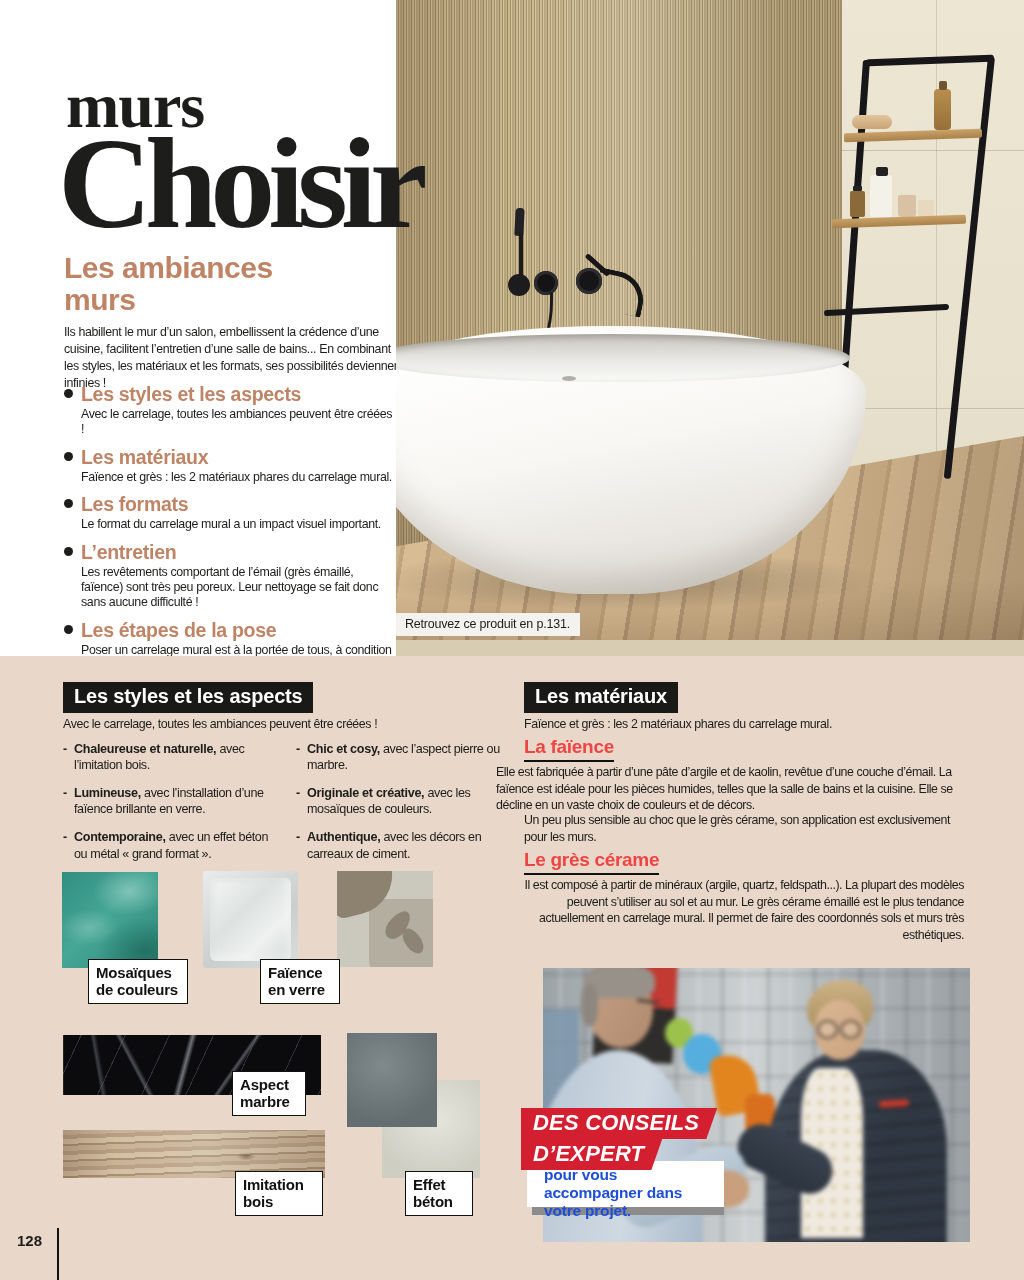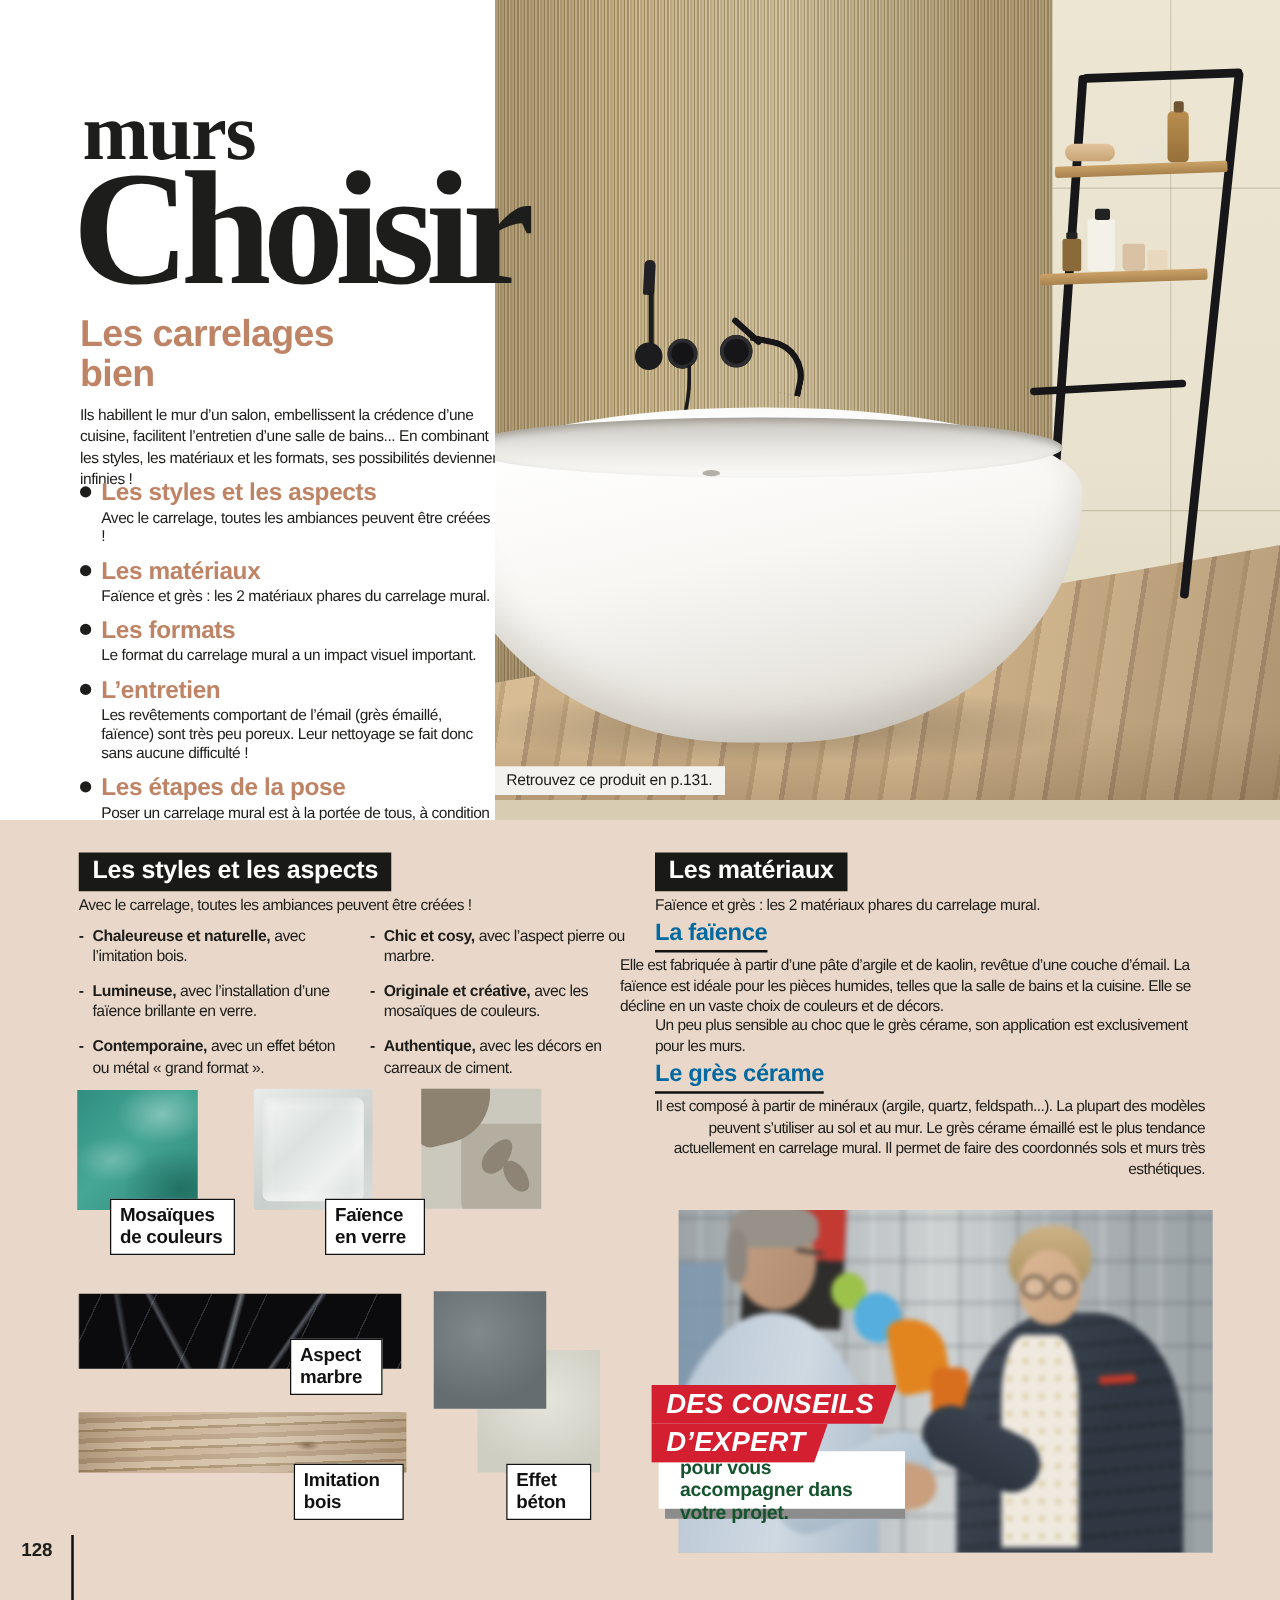--- a/index.html
+++ b/index.html
@@ -146,21 +146,21 @@
   .sw-label{position:absolute;z-index:3;background:#ffffff;border:1.5px solid #111;color:#111;
     font-weight:700;font-size:15px;line-height:1.14;letter-spacing:-.2px;padding:4px 7px 5px;}
   .lab-mosaic{left:88px;top:959px;max-width:84px;}
   .lab-glass{left:248px;top:959px;max-width:64px;margin-left:12px;}
   .lab-cement{left:377px;top:944px;max-width:72px;}
   .lab-marble{left:232px;top:1071px;max-width:58px;}
   .lab-wood{left:235px;top:1171px;max-width:72px;}
   .lab-conc{left:405px;top:1171px;max-width:52px;}
 
   
-  .mat-h{position:absolute;font-size:19px;font-weight:700;letter-spacing:-.3px;color:#0369a1;
+  .mat-h{position:absolute;font-size:19px;font-weight:700;letter-spacing:-.3px;color:#ef4444;
     border-bottom:2px solid #111;padding-bottom:2px;}
   .mat-h1{left:524px;top:736px;}
   .mat-h2{left:524px;top:849px;}
   .mat-p{position:absolute;font-size:12.4px;line-height:1.33;letter-spacing:-.45px;color:#1d1d1b;}
   .mat-p1{left:496px;top:764px;width:462px;}
   .mat-p2{left:524px;top:812px;width:430px;}
   .mat-p3{left:524px;top:877px;width:440px;text-align:right;}
 
   
   .store{position:absolute;left:543px;top:968px;width:427px;height:274px;overflow:hidden;background:#aab1b4;}
@@ -199,35 +199,35 @@
   .hands{left:158px;top:208px;width:54px;height:38px;background:#c99f7e;border-radius:45%;}
   .wrist{left:152px;top:220px;width:9px;height:26px;background:#5a7bae;border-radius:4px;transform:rotate(-20deg);}
 
   
   .ex-banner{position:absolute;z-index:12;background:#d41f30;color:#fff;font-weight:700;font-style:italic;
     font-size:22px;letter-spacing:.2px;padding:3px 18px 4px 12px;line-height:1.1;
     clip-path:polygon(0 0,100% 0,calc(100% - 11px) 100%,0 100%);}
   .ex-b1{left:521px;top:1108px;}
   .ex-b2{left:521px;top:1139px;}
   .ex-box{position:absolute;z-index:11;left:527px;top:1161px;width:197px;height:46px;background:#ffffff;}
-  .ex-text{position:absolute;left:17px;top:5px;width:175px;font-weight:700;font-size:15.5px;line-height:1.16;letter-spacing:-.2px;color:#14532d;}
+  .ex-text{position:absolute;left:17px;top:5px;width:175px;font-weight:700;font-size:15.5px;line-height:1.16;letter-spacing:-.2px;color:#1d4ed8;}
   .ex-shadow{position:absolute;z-index:10;left:532px;top:1206px;width:192px;height:9px;background:#8c8c8c;}
 
   
   .pagenum{position:absolute;left:17px;top:1232px;font-size:15px;font-weight:700;color:#1d1d1b;}
   .pageline{position:absolute;left:57px;top:1228px;width:2px;height:52px;background:#111;}
 </style>
 </head>
 <body>
 
 <div class="page">
 
   <div class="title1">murs</div>
   <div class="title2">Choisir</div>
-  <div class="subtitle">Les carrelages bien</div>
+  <div class="subtitle">Les ambiances murs</div>
   <div class="intro">Ils habillent le mur d’un salon, embellissent la crédence d’une cuisine, facilitent l’entretien d’une salle de bains... En combinant les styles, les matériaux et les formats, ses possibilités deviennent infinies !</div>
 
   <div class="bullets">
     <div class="b-item">
       <span class="b-dot"></span>
       <div class="b-title">Les styles et les aspects</div>
       <div class="b-text">Avec le carrelage, toutes les ambiances peuvent être créées !</div>
     </div>
     <div class="b-item">
       <span class="b-dot"></span>

